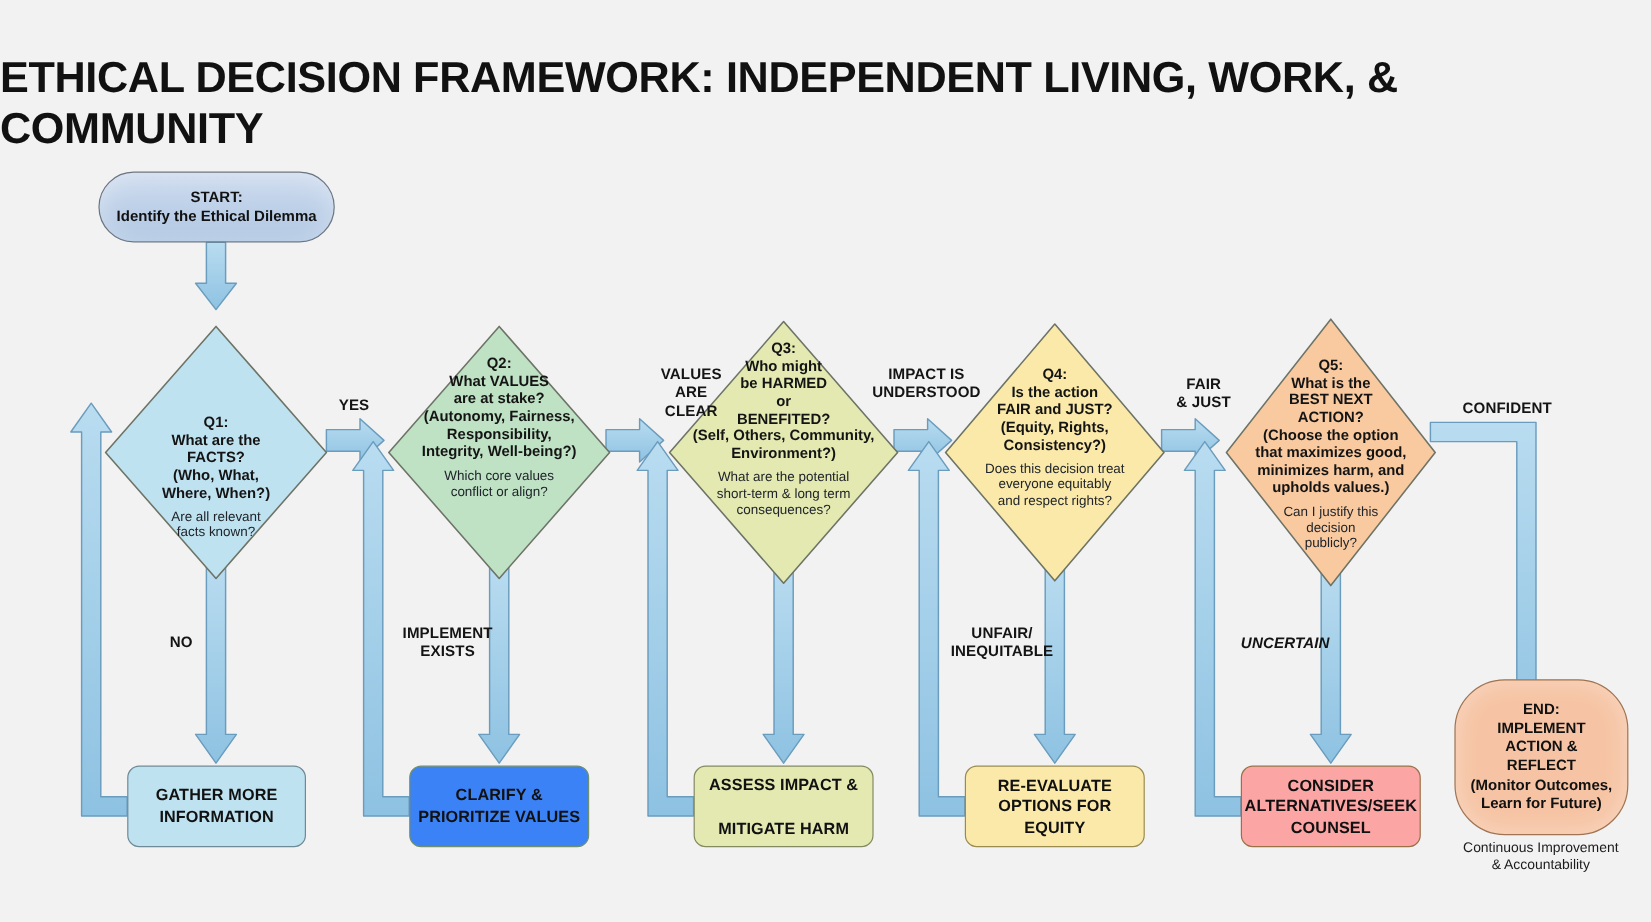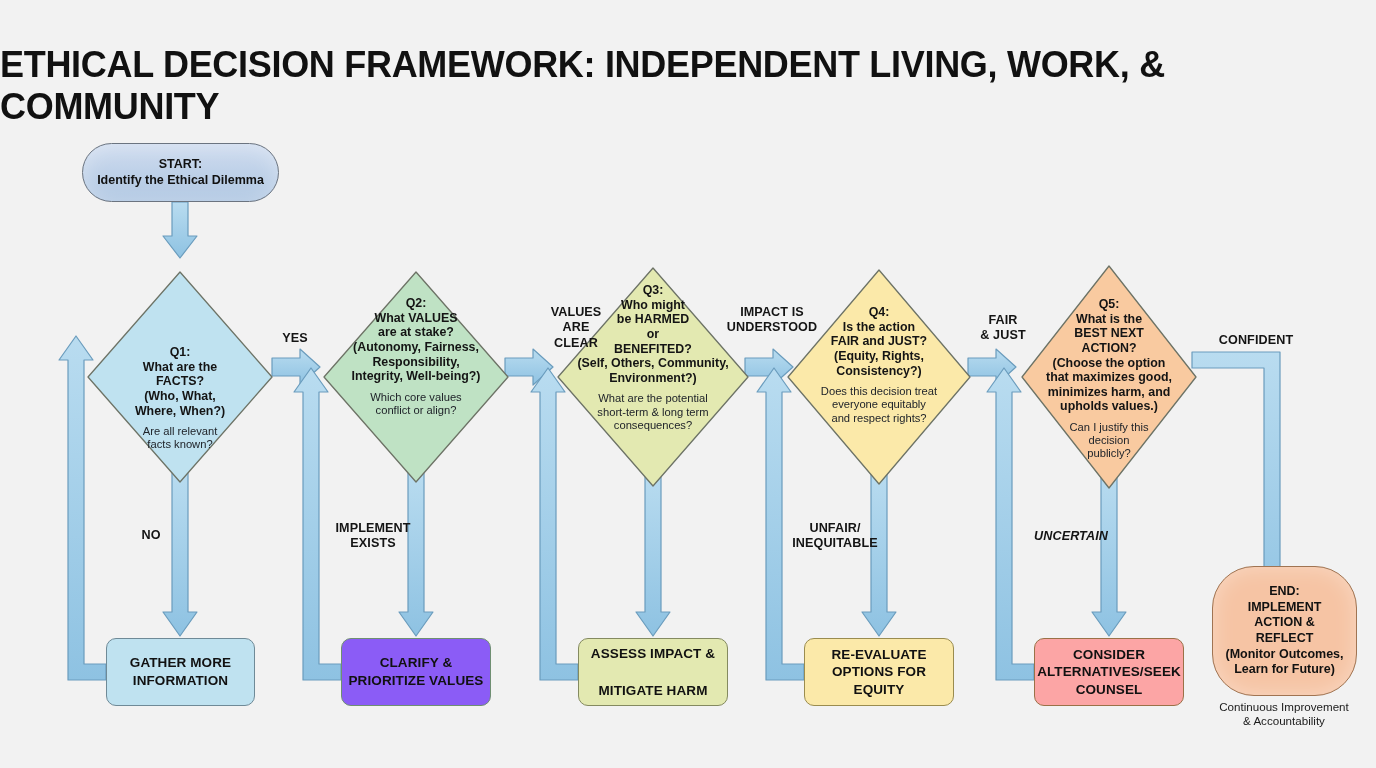--- a/index.html
+++ b/index.html
@@ -250,21 +250,21 @@
       </div>
     </div>
 
     <div class="node process" style="left:106px; top:638px; width:149px; height:68px;
                 background:#bfe2f0; border-color:#6f8a97;">
       <div class="main">GATHER MORE</div>
       <div class="main">INFORMATION</div>
     </div>
 
     <div class="node process" style="left:341px; top:638px; width:150px; height:68px;
-                background:#8b5cf6; border-color:#6f8f72;">
+                background:#3b82f6; border-color:#6f8f72;">
       <div class="main">CLARIFY &amp;</div>
       <div class="main">PRIORITIZE VALUES</div>
     </div>
 
     <div class="node process" style="left:578px; top:638px; width:150px; height:68px;
                 background:#e3e9b1; border-color:#848a60;gap:19px;">
       <div class="main">ASSESS IMPACT &amp;</div>
       <div class="main">MITIGATE HARM</div>
     </div>
 

